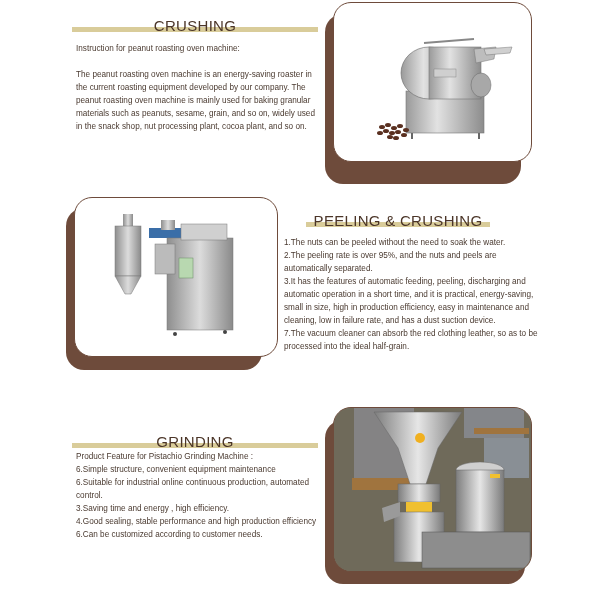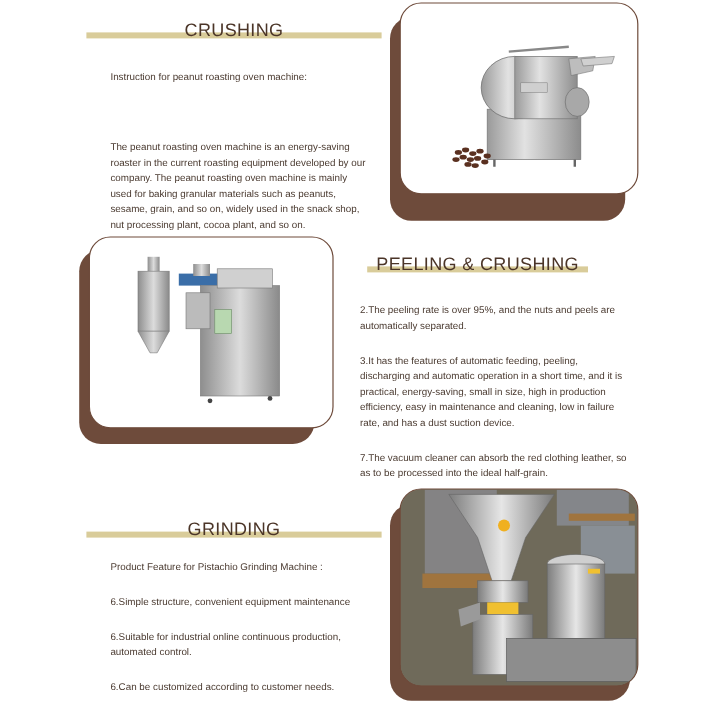--- a/index.html
+++ b/index.html
@@ -5,21 +5,21 @@
   * { box-sizing: border-box; margin: 0; padding: 0; }
   html, body { width: 600px; height: 600px; background: #ffffff; overflow: hidden; }
   body { position: relative; font-family: "Liberation Sans", sans-serif; color: #4a3a30; }
 
   .section-title { position: absolute; height: 26px; }
   .section-title .bar { position: absolute; left: 0; right: 0; bottom: 4px; height: 5px; background: #d9cc9a; }
   .section-title .label { position: absolute; left: 0; right: 0; bottom: 2px; text-align: center; font-size: 15px; letter-spacing: 0.3px; color: #4b3528; }
   .section-title .label span { background: transparent; padding: 0 4px; }
 
   .text-block { position: absolute; font-size: 8.2px; line-height: 13px; color: #4a3a30; }
-  .text-block p { margin: 16px; }
+  .text-block p { margin: 0; }
   .text-block .gap { height: 13px; }
 
   .photo-frame { position: absolute; }
   .photo-frame .shadow { position: absolute; background: #6e4b3b; border-radius: 18px; }
   .photo-frame .card { position: absolute; background: #ffffff; border: 1px solid #6e4b3b; border-radius: 18px; overflow: hidden; }
 </style>
 </head>
 <body>
 
 <div class="section-title" style="left:72px; top:10px; width:246px;">
@@ -95,33 +95,36 @@
       <circle cx="150" cy="134" r="2" fill="#444"></circle>
     </svg>
   </div>
 </div>
 
 <div class="section-title" style="left:306px; top:205px; width:184px;">
   <div class="bar"></div>
   <div class="label"><span>PEELING &amp; CRUSHING</span></div>
 </div>
 <div class="text-block" style="left:284px; top:236px; width:256px;">
+  <p>1.The nuts can be peeled without the need to soak the water.</p>
   <p>2.The peeling rate is over 95%, and the nuts and peels are automatically separated.</p>
   <p>3.It has the features of automatic feeding, peeling, discharging and automatic operation in a short time, and it is practical, energy-saving, small in size, high in production efficiency, easy in maintenance and cleaning, low in failure rate, and has a dust suction device.</p>
   <p>7.The vacuum cleaner can absorb the red clothing leather, so as to be processed into the ideal half-grain.</p>
 </div>
 
 <div class="section-title" style="left:72px; top:426px; width:246px;">
   <div class="bar"></div>
   <div class="label"><span>GRINDING</span></div>
 </div>
 <div class="text-block" style="left:76px; top:450px; width:246px;">
   <p>Product Feature for Pistachio Grinding Machine :</p>
   <p>6.Simple structure, convenient equipment maintenance</p>
   <p>6.Suitable for industrial online continuous production, automated control.</p>
+  <p>3.Saving time and energy , high efficiency.</p>
+  <p>4.Good sealing, stable performance and high production efficiency</p>
   <p>6.Can be customized according to customer needs.</p>
 </div>
 
 <div class="photo-frame" style="left:0; top:0;">
   <div class="shadow" style="left:325px; top:420px; width:200px; height:164px;"></div>
   <div class="card" style="left:333px; top:407px; width:199px; height:165px; background:#7a7566;">
     <svg width="199" height="165" viewBox="0 0 199 165">
       <defs>
         <linearGradient id="steel3" x1="0" y1="0" x2="1" y2="0">
           <stop offset="0" stop-color="#7d7d7d"></stop>

